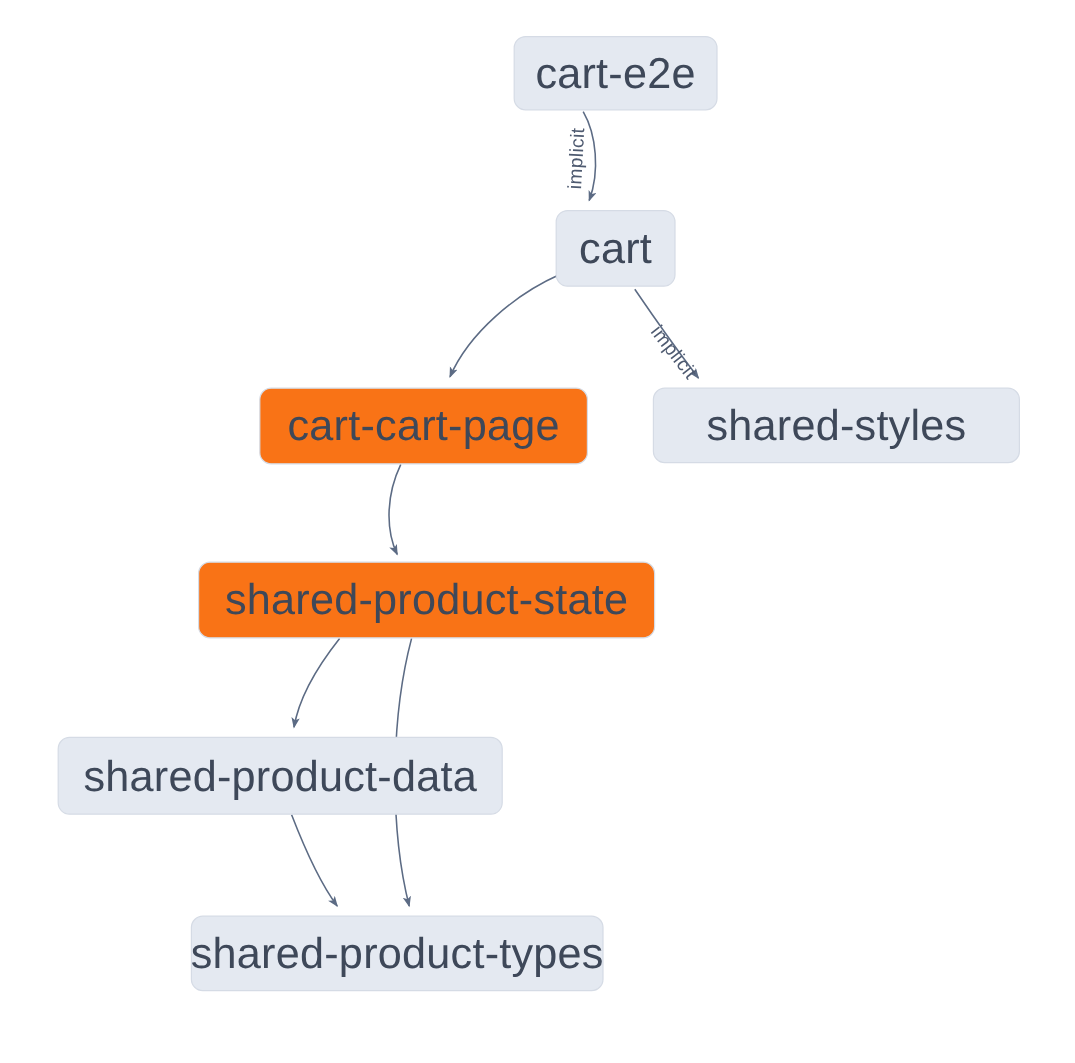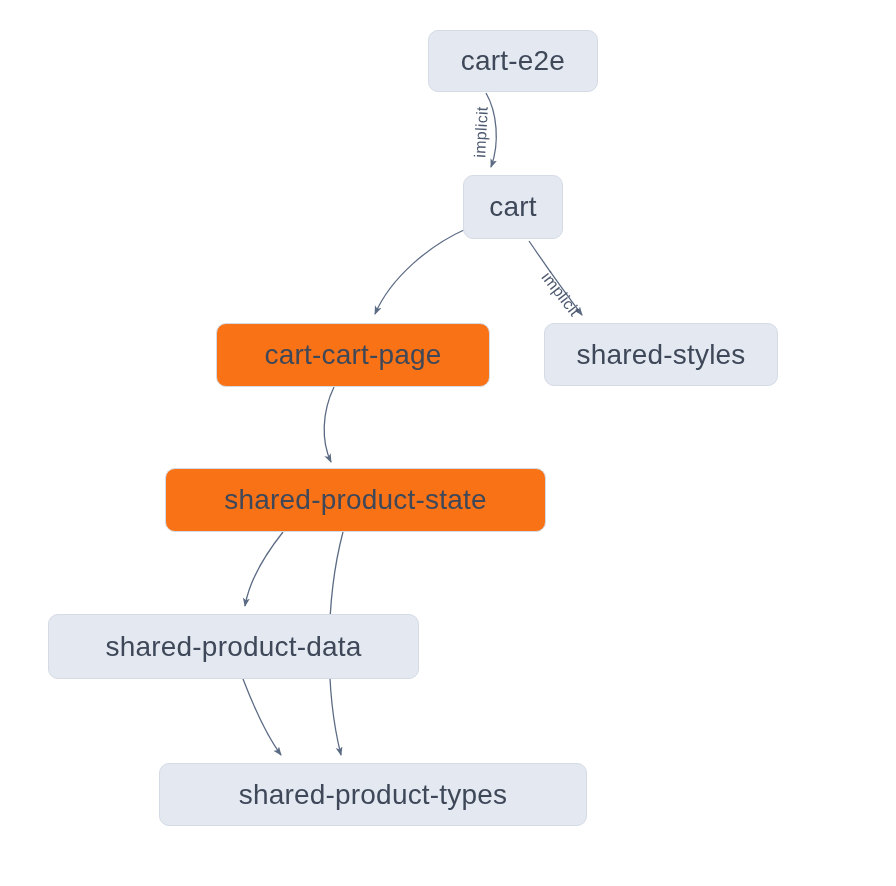--- a/index.html
+++ b/index.html
@@ -30,21 +30,21 @@
   .node {
     position: absolute;
     box-sizing: border-box;
     display: flex;
     align-items: center;
     justify-content: center;
     border-radius: 10px;
     cursor: pointer;
   }
   .node-label {
-    font-size: 28px;
+    font-size: 36px;
     letter-spacing: 0.2px;
     white-space: nowrap;
   }
 </style>
 </head>
 <body>
 
 <div class="canvas">
   <svg class="edges-layer" xmlns="http://www.w3.org/2000/svg" viewBox="0 0 896 886">
     <defs>
@@ -67,26 +67,26 @@
   <div>
       <div class="node" style="left: 428px; top: 30px; width: 170px; height: 62px; background: rgb(228, 233, 241); border: 1px solid rgb(213, 219, 229);">
         <span class="node-label" style="color: rgb(62, 72, 89);">cart-e2e</span>
       </div>
       <div class="node" style="left: 463px; top: 175px; width: 100px; height: 64px; background: rgb(228, 233, 241); border: 1px solid rgb(213, 219, 229);">
         <span class="node-label" style="color: rgb(62, 72, 89);">cart</span>
       </div>
       <div class="node" style="left: 216px; top: 323px; width: 274px; height: 64px; background: #f97316; border: 1px solid rgb(213, 219, 229);">
         <span class="node-label" style="color: rgb(62, 72, 89);">cart-cart-page</span>
       </div>
-      <div class="node" style="left: 544px; top: 323px; width: 234px; height: 63px; background: rgb(228, 233, 241); border: 1px solid rgb(213, 219, 229);">
+      <div class="node" style="left: 544px; top: 323px; width: 306px; height: 63px; background: rgb(228, 233, 241); border: 1px solid rgb(213, 219, 229);">
         <span class="node-label" style="color: rgb(62, 72, 89);">shared-styles</span>
       </div>
       <div class="node" style="left: 165px; top: 468px; width: 381px; height: 64px; background: #f97316; border: 1px solid rgb(213, 219, 229);">
         <span class="node-label" style="color: rgb(62, 72, 89);">shared-product-state</span>
       </div>
       <div class="node" style="left: 48px; top: 614px; width: 371px; height: 65px; background: rgb(228, 233, 241); border: 1px solid rgb(213, 219, 229);">
         <span class="node-label" style="color: rgb(62, 72, 89);">shared-product-data</span>
       </div>
-      <div class="node" style="left: 159px; top: 763px; width: 428px; height: 63px; background: rgb(228, 233, 241); border: 1px solid rgb(213, 219, 229);">
+      <div class="node" style="left: 159px; top: 763px; width: 344px; height: 63px; background: rgb(228, 233, 241); border: 1px solid rgb(213, 219, 229);">
         <span class="node-label" style="color: rgb(62, 72, 89);">shared-product-types</span>
       </div>
     </div>
 </div>
 
 </body></html>

